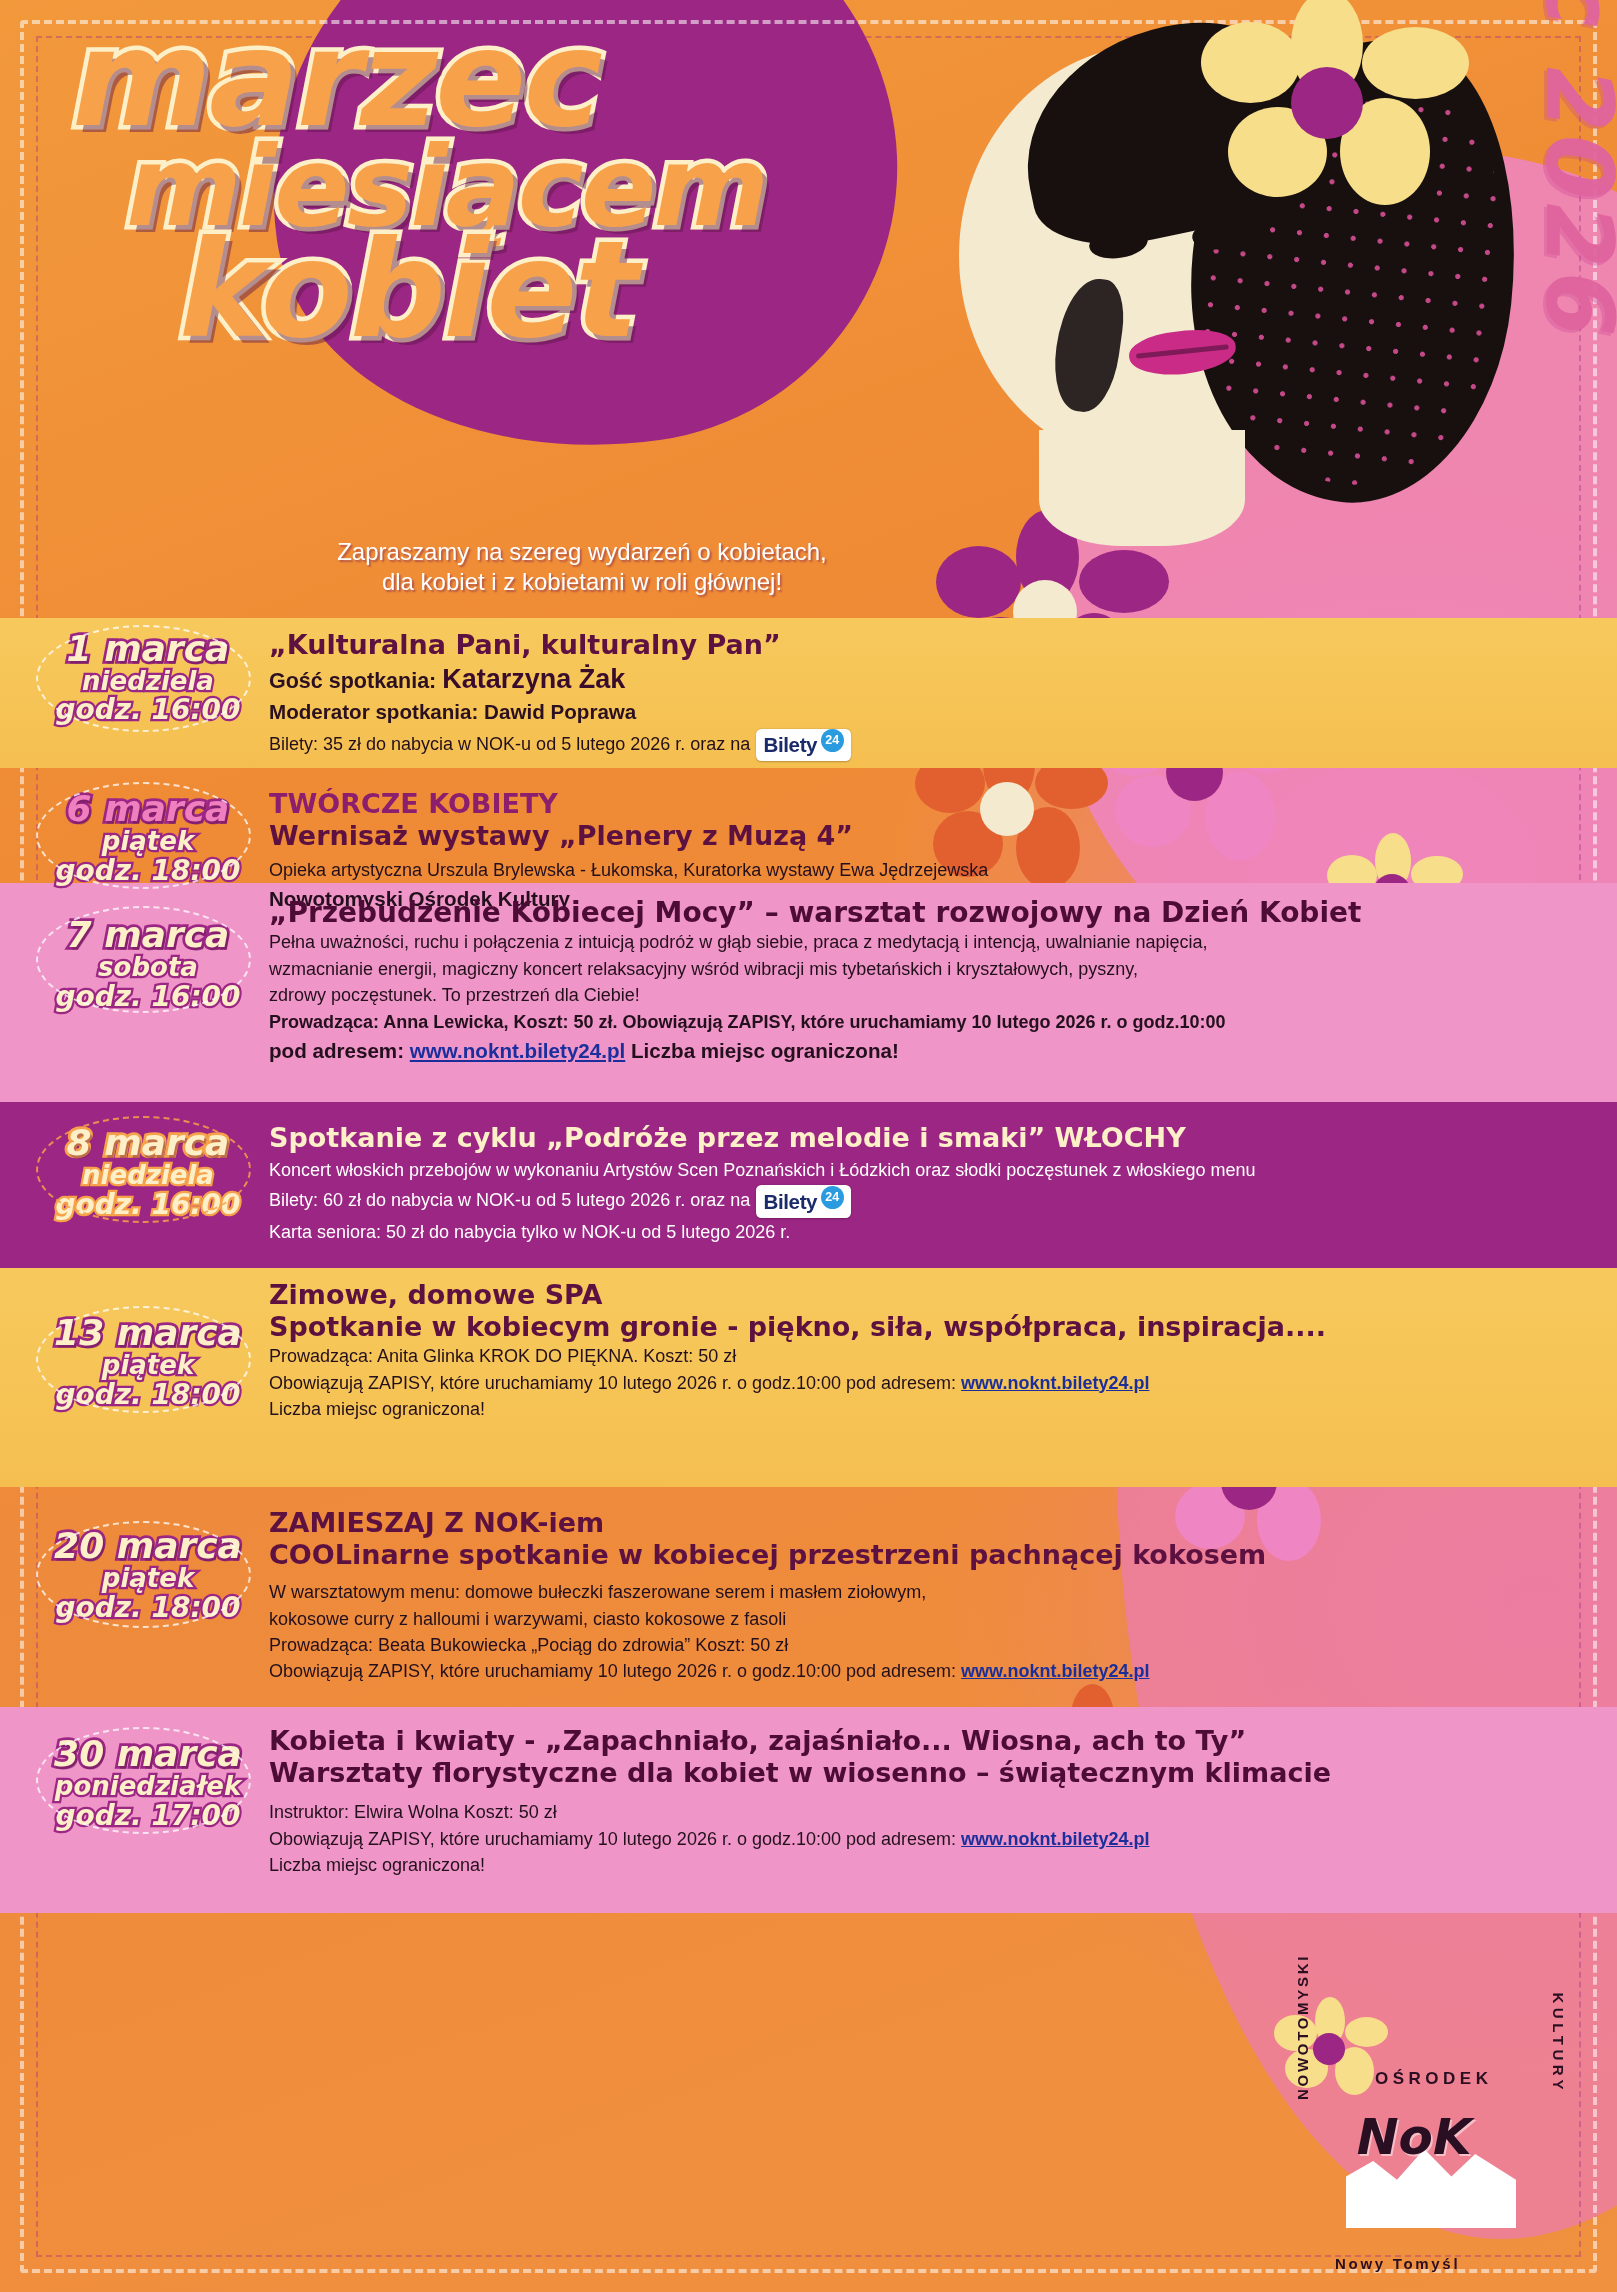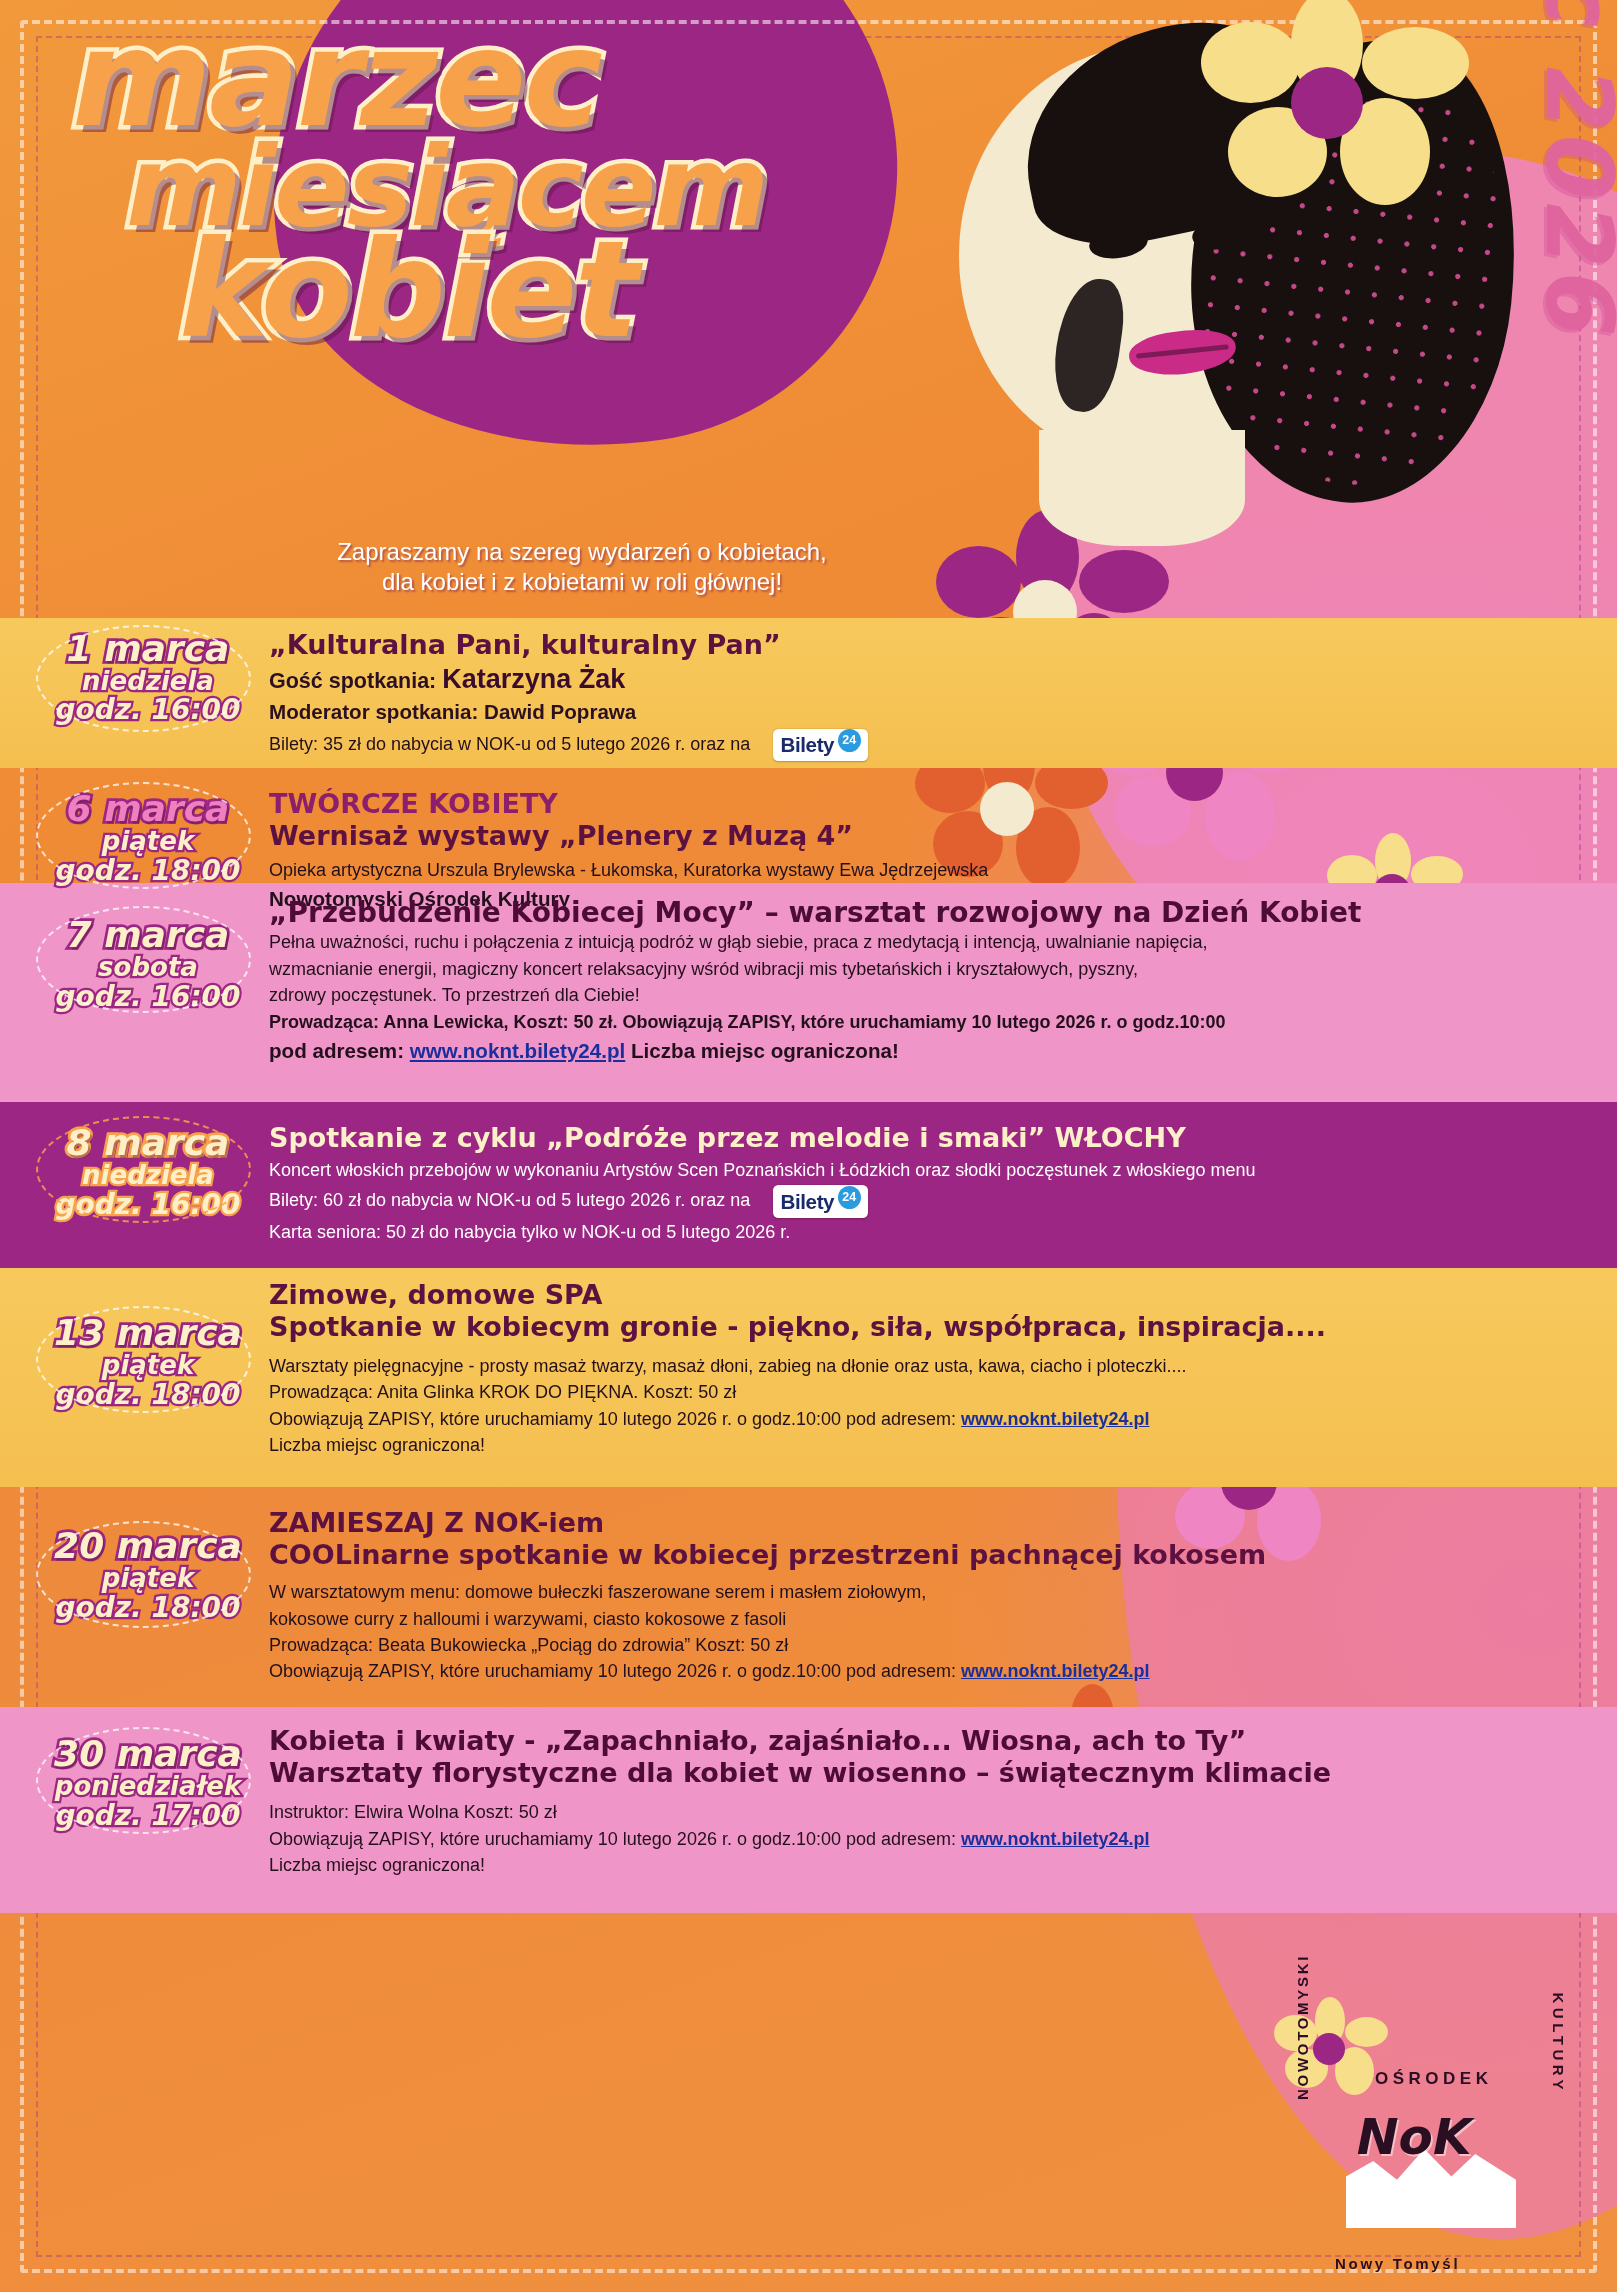--- a/index.html
+++ b/index.html
@@ -180,21 +180,21 @@
   .title1.light { color:#fdf0c8; }
   .title1.big { font-size:28px; }
   .sub1 { font-size:21.5px; font-weight:bold; color:#2a1020; line-height:1.3; margin-top:1.8px;}
   .body1 { font-size:18px; color:#24101c; line-height:1.32; margin-top:2.7px;}
   .body1.light { color:#ffffff; }
   a.link { color:#1a2f9c; text-decoration:underline; font-weight:bold; }
 
   .bilety {
     display:inline-flex; align-items:center; gap:3.6px;
     background:#ffffff; border-radius:5.4px; padding:2.7px 7.2px 2.7px 7.2px;
-    vertical-align:middle; margin-left:18px;
+    vertical-align:middle; margin-left:1px;
     box-shadow:0 0.9px 1.8px rgba(0,0,0,.25);
   }
   .bilety .bword { color:#1b2a6b; font-weight:bold; font-size:20.6px; letter-spacing:-0.4px;}
   .bilety .b24 {
     width:23px; height:23px; border-radius:50%; background:#2b9be0; color:#fff;
     font-size:12.5px; font-weight:bold; display:flex; align-items:center; justify-content:center;
     margin-top:-9px;
   }
 
   
@@ -441,21 +441,20 @@
       <div class="band yellow"></div>
       <div class="datecol" style="padding-top:47px;">
         <div class="datebubble" style="top:38px;"></div>
         <div class="dd">13 marca</div>
         <div class="dw">piątek</div>
         <div class="dt">godz. 18:00</div>
       </div>
       <div class="infocol" style="">
         <div class="title1" style="color:#5d1140;">Zimowe, domowe SPA</div>
         <div class="title1" style="color:#5d1140;">Spotkanie w kobiecym gronie - piękno, siła, współpraca, inspiracja....</div>
-        <div class="body1" style="margin-top:12.5px;">Warsztaty pielęgnacyjne - prosty masaż twarzy, masaż dłoni, zabieg na dłonie oraz usta, kawa, ciacho i ploteczki....</div>
         <div class="body1">Prowadząca: Anita Glinka KROK DO PIĘKNA. Koszt: 50 zł</div>
         <div class="body1">
           <span>Obowiązują ZAPISY, które uruchamiamy 10 lutego 2026 r. o godz.10:00 pod adresem: </span><a class="link" href="#">www.noknt.bilety24.pl</a>
         </div>
         <div class="body1">Liczba miejsc ograniczona!</div>
       </div>
     </div>
 
     <div class="row" style="height:220px;">
       <div class="band none"></div>

